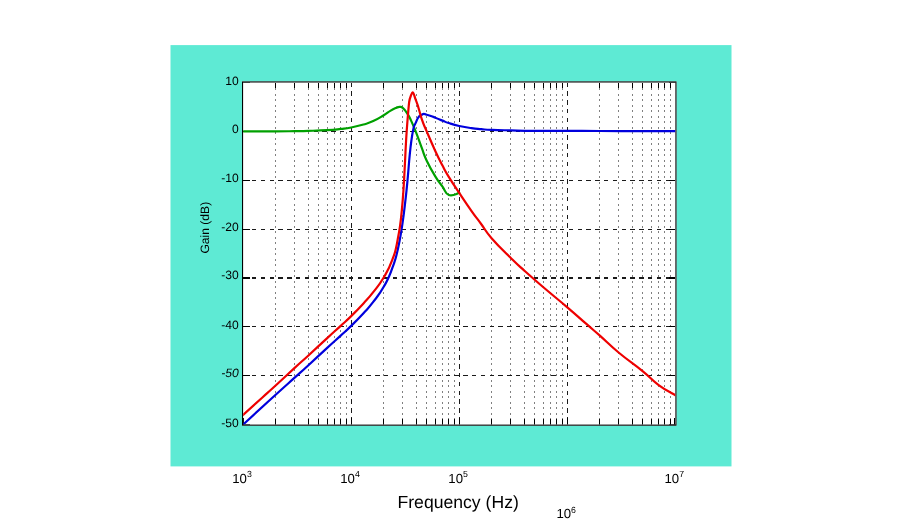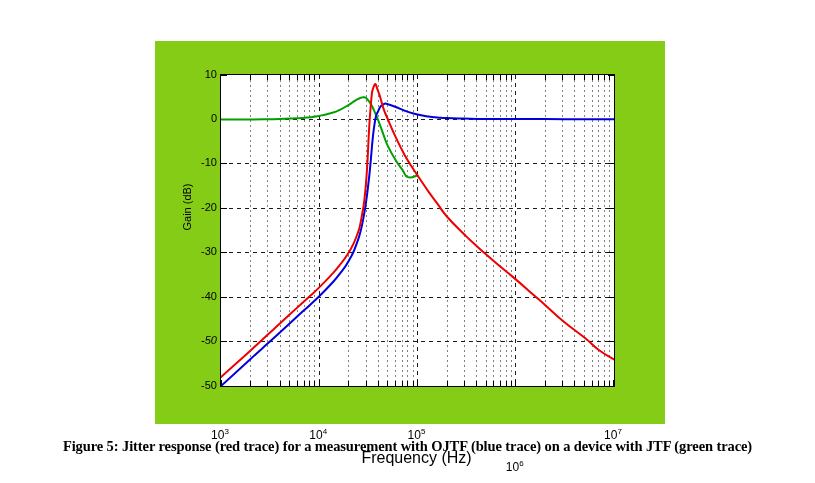--- a/index.html
+++ b/index.html
@@ -10,21 +10,21 @@
     overflow:hidden;
     position:relative;
   }
   #figure-root{position:absolute;left:0;top:0;width:815px;height:483px;}
 
   
   #figure-panel{
     position:absolute;
     left:155px;top:41px;
     width:510px;height:383px;
-    background:#84cc16;
+    background:#5eead4;
   }
 
   
   #plot-area{
     position:absolute;
     left:65px;   
     top:33px;    
     width:393px; 
     height:311px;
     background:#ffffff;
@@ -265,15 +265,14 @@
         <div class="xtick-label" style="left: 196.5px;">10<sup>5</sup></div>
         <div class="xtick-label" style="left: 294.75px; margin-top: 32px;">10<sup>6</sup></div>
         <div class="xtick-label" style="left: 393px;">10<sup>7</sup></div>
       </div>
 
     <div id="xlabel">Frequency (Hz)</div>
     <div id="ylabel">Gain (dB)</div>
 
   </div>
 
-  <div id="caption">Figure 5: Jitter response (red trace) for a measurement with OJTF (blue trace) on a device with JTF (green trace)</div>
 
 </div>
 
 </body></html>

